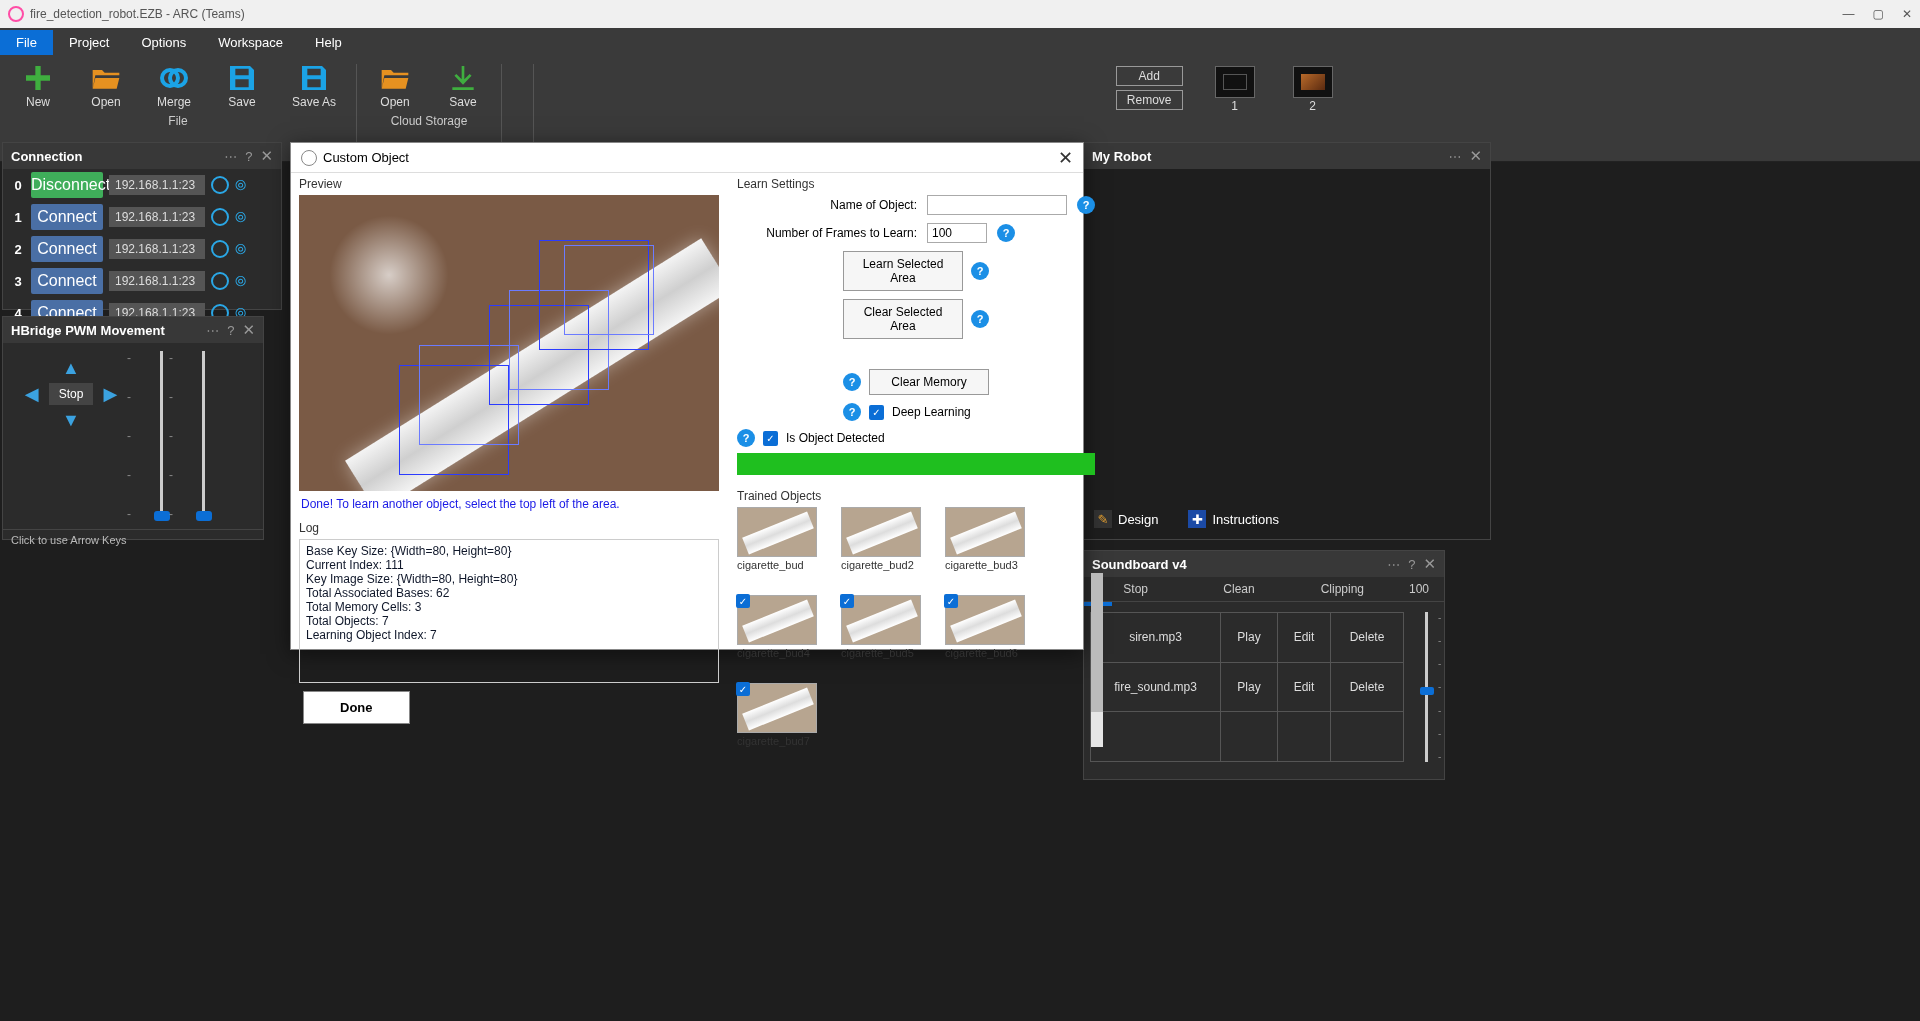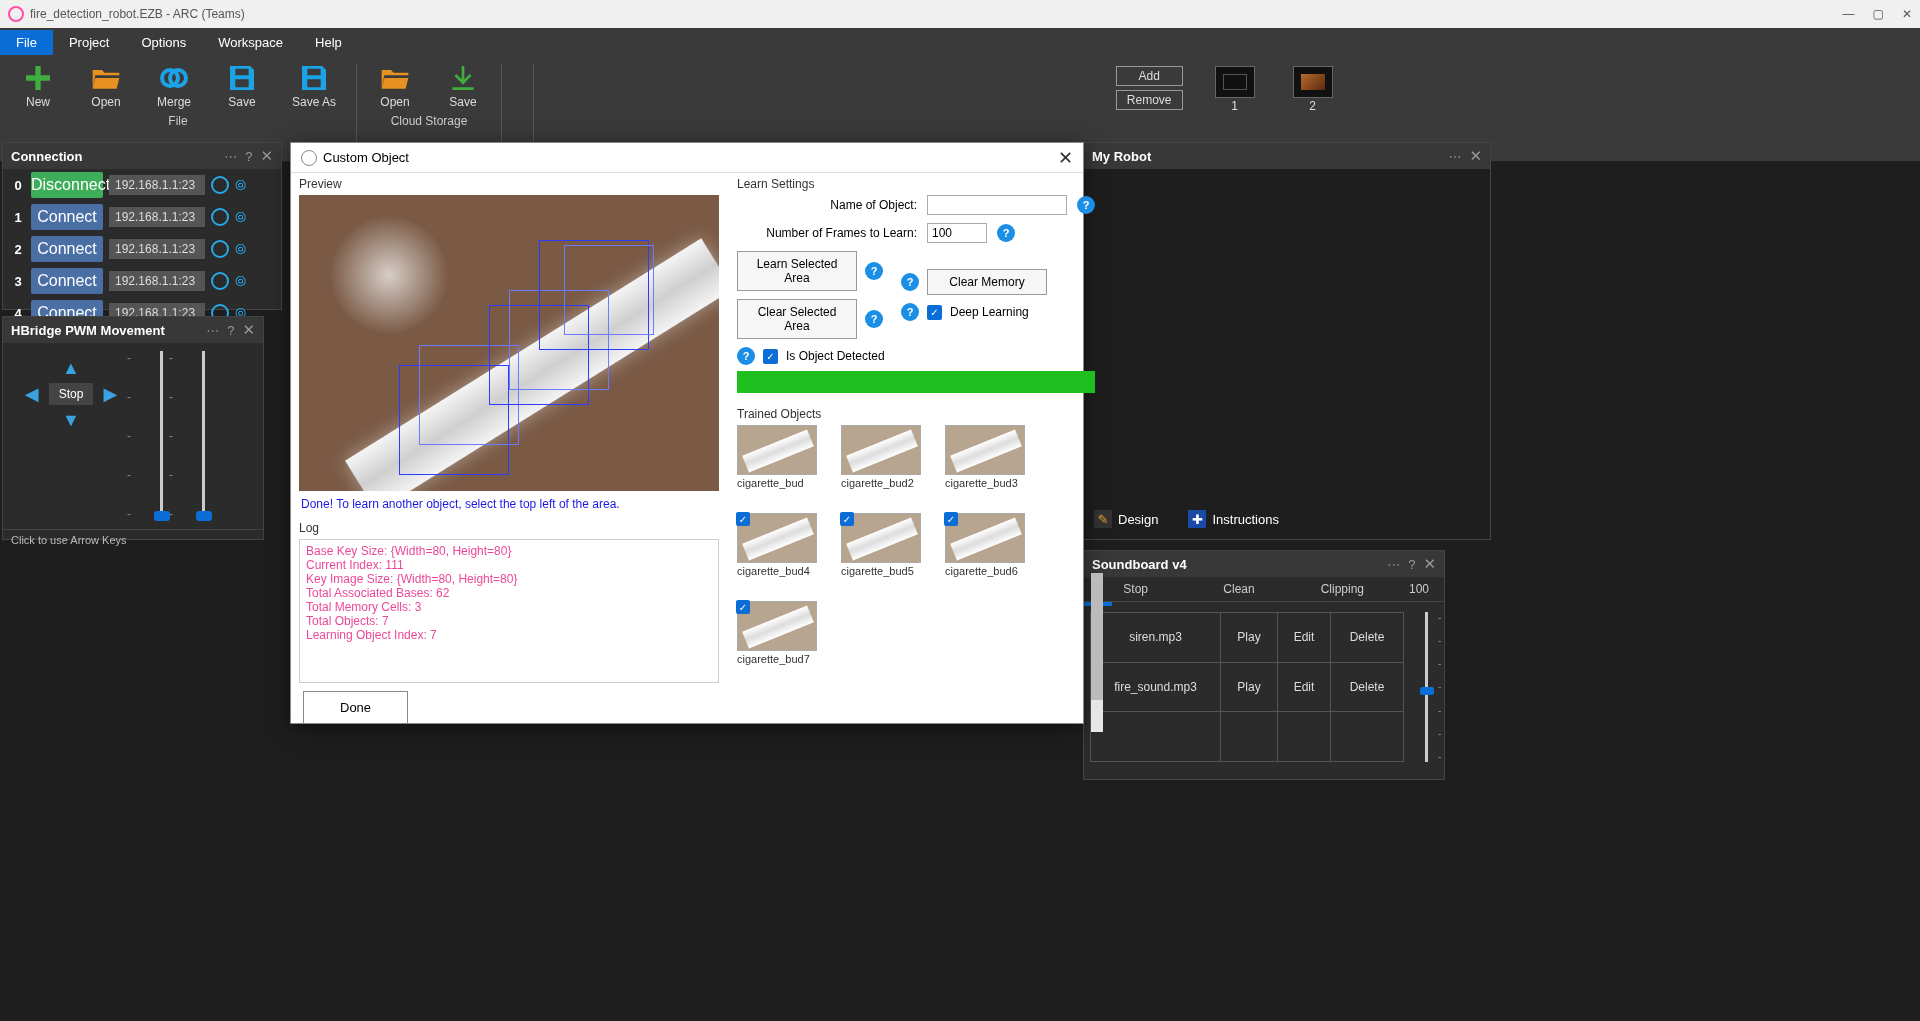--- a/index.html
+++ b/index.html
@@ -83,27 +83,27 @@
 .modal-header .mtitle { flex:1; }
 .modal-header .mclose { font-size:18px; cursor:pointer; color:#333;}
 .modal-body { display:flex; }
 .modal-left { width: 436px; padding: 0 8px 8px; }
 .modal-right { flex:1; padding: 0 10px 8px; position:relative;}
 .modal .sect { font-size:12px; color:#333; padding: 4px 0; }
 .preview-box { width:420px; height:296px; background:#7a5a45; position:relative; overflow:hidden; }
 .preview-box .rectbox { position:absolute; border:1px solid #2b3bff; }
 .preview-box .rectbox.light { border-color:#6b7bff;}
 .modal .status { color:#1a1ae6; font-size:12px; padding: 6px 2px;}
-.modal .log-box { border:1px solid #ccc; height:144px; padding:4px 6px; font-size:12px; color:#ec4899; overflow:auto;}
-.modal .done-btn { border:1px solid #888; padding:8px 36px; font-size:13px; background:#fff; margin:8px 0 8px 4px; cursor:pointer;}
+.modal .log-box { border:1px solid #ccc; height:144px; padding:4px 6px; font-size:12px; color:#0f172a; overflow:auto;}
+.modal .done-btn { border:1px solid #888; padding:8px 36px; font-size:13px; background:#fff; margin:8px 0 8px 4px; cursor:pointer;font-weight:bold;}
 .modal .form-row { display:flex; align-items:center; gap:10px; margin-bottom:8px; font-size:12px;}
 .modal .form-row .flabel { width:180px; text-align:right; }
 .modal .form-row input[type=text] { border:1px solid #aaa; padding:2px 4px; font-size:12px;}
 .modal .help { width:18px; height:18px; border-radius:50%; background:#1b8fe6; color:#fff; display:flex; align-items:center; justify-content:center; font-size:11px; font-weight:bold; cursor:pointer;}
-.modal .action-row { display:flex; gap:18px; margin-bottom:8px; align-items:center;}
+.modal .action-row { display:flex; gap:30px; margin-bottom:8px; align-items:center;flex-direction:column;}
 .modal .action-btn { border:1px solid #999; padding:5px 12px; font-size:12px; background:#f6f6f6; cursor:pointer; width:120px; text-align:center;}
 .modal .chk { width:15px; height:15px; background:#0b6ed6; display:inline-flex; align-items:center; justify-content:center; color:#fff; font-size:10px; border-radius:2px;}
 .modal .greenbar { height:22px; background:#1fbf1f; margin:6px 0 10px;}
 .modal .trained-grid { display:flex; flex-wrap:wrap; gap:24px; }
 .modal .tcard { width:80px; }
 .modal .tcard .thumb { width:80px; height:50px; background:#b7a590; border:1px solid #aaa; position:relative;}
 .modal .tcard .thumb.checked::before { content:"✓"; position:absolute; top:-2px; left:-2px; width:14px; height:14px; background:#0b6ed6; color:#fff; font-size:10px; display:flex; align-items:center; justify-content:center; border-radius:2px;}
 .modal .tcard .tlbl { font-size:11px; color:#333; padding-top:2px; white-space:nowrap; overflow:hidden;}
 .modal .scrollbar-v { position:absolute; right:2px; top:400px; bottom:8px; width:12px; background:#e6e6e6;}
 .modal .scrollbar-v .sthumb { background:#bbb; width:100%; height:80%;}
@@ -398,21 +398,21 @@
           <span>-</span>
           <span>-</span>
           <span>-</span>
           <span>-</span>
           <span>-</span>
         </div>
     </div>
   </div>
 </div>
 
-<div class="modal" style="left:290px; top:142px; width:794px; height:582px;">
+<div class="modal" style="left:290px; top:142px; width:794px; height:508px;">
   <div class="modal-header">
     <div class="micon"></div>
     <div class="mtitle">Custom Object</div>
     <div class="mclose">✕</div>
   </div>
   <div class="modal-body">
     <div class="modal-left">
       <div class="sect">Preview</div>
       <div class="preview-box">
         <div class="shine"></div>

